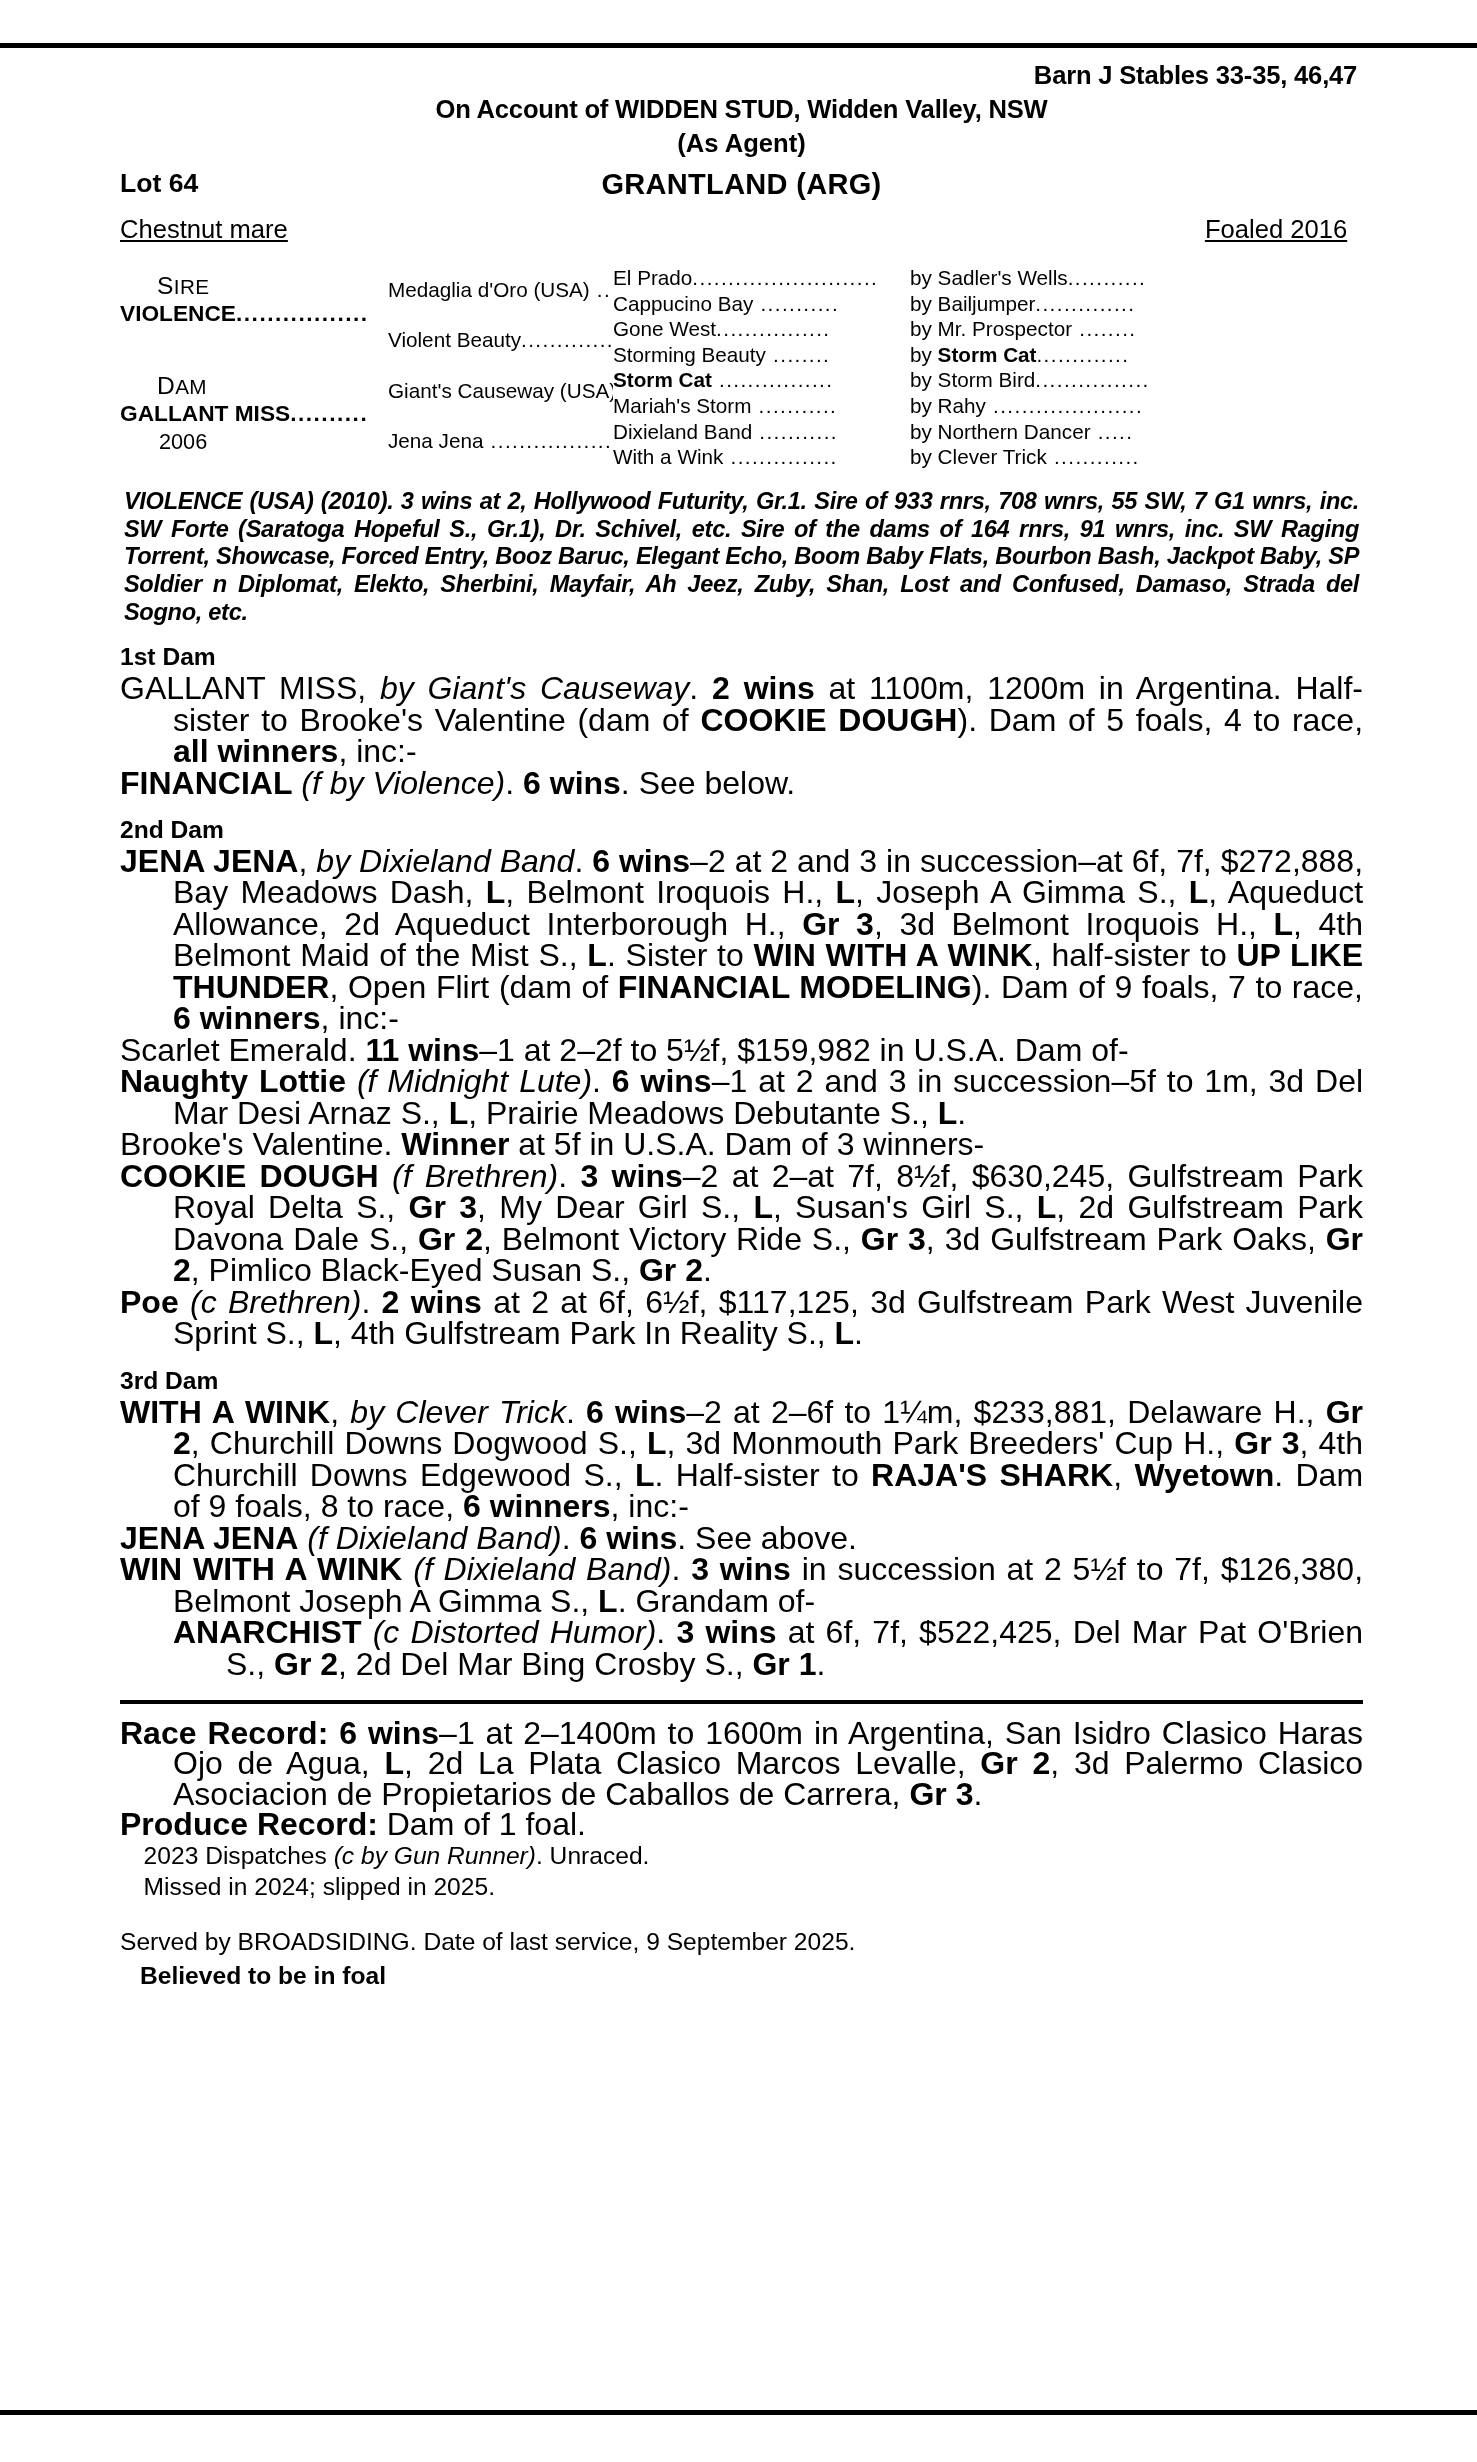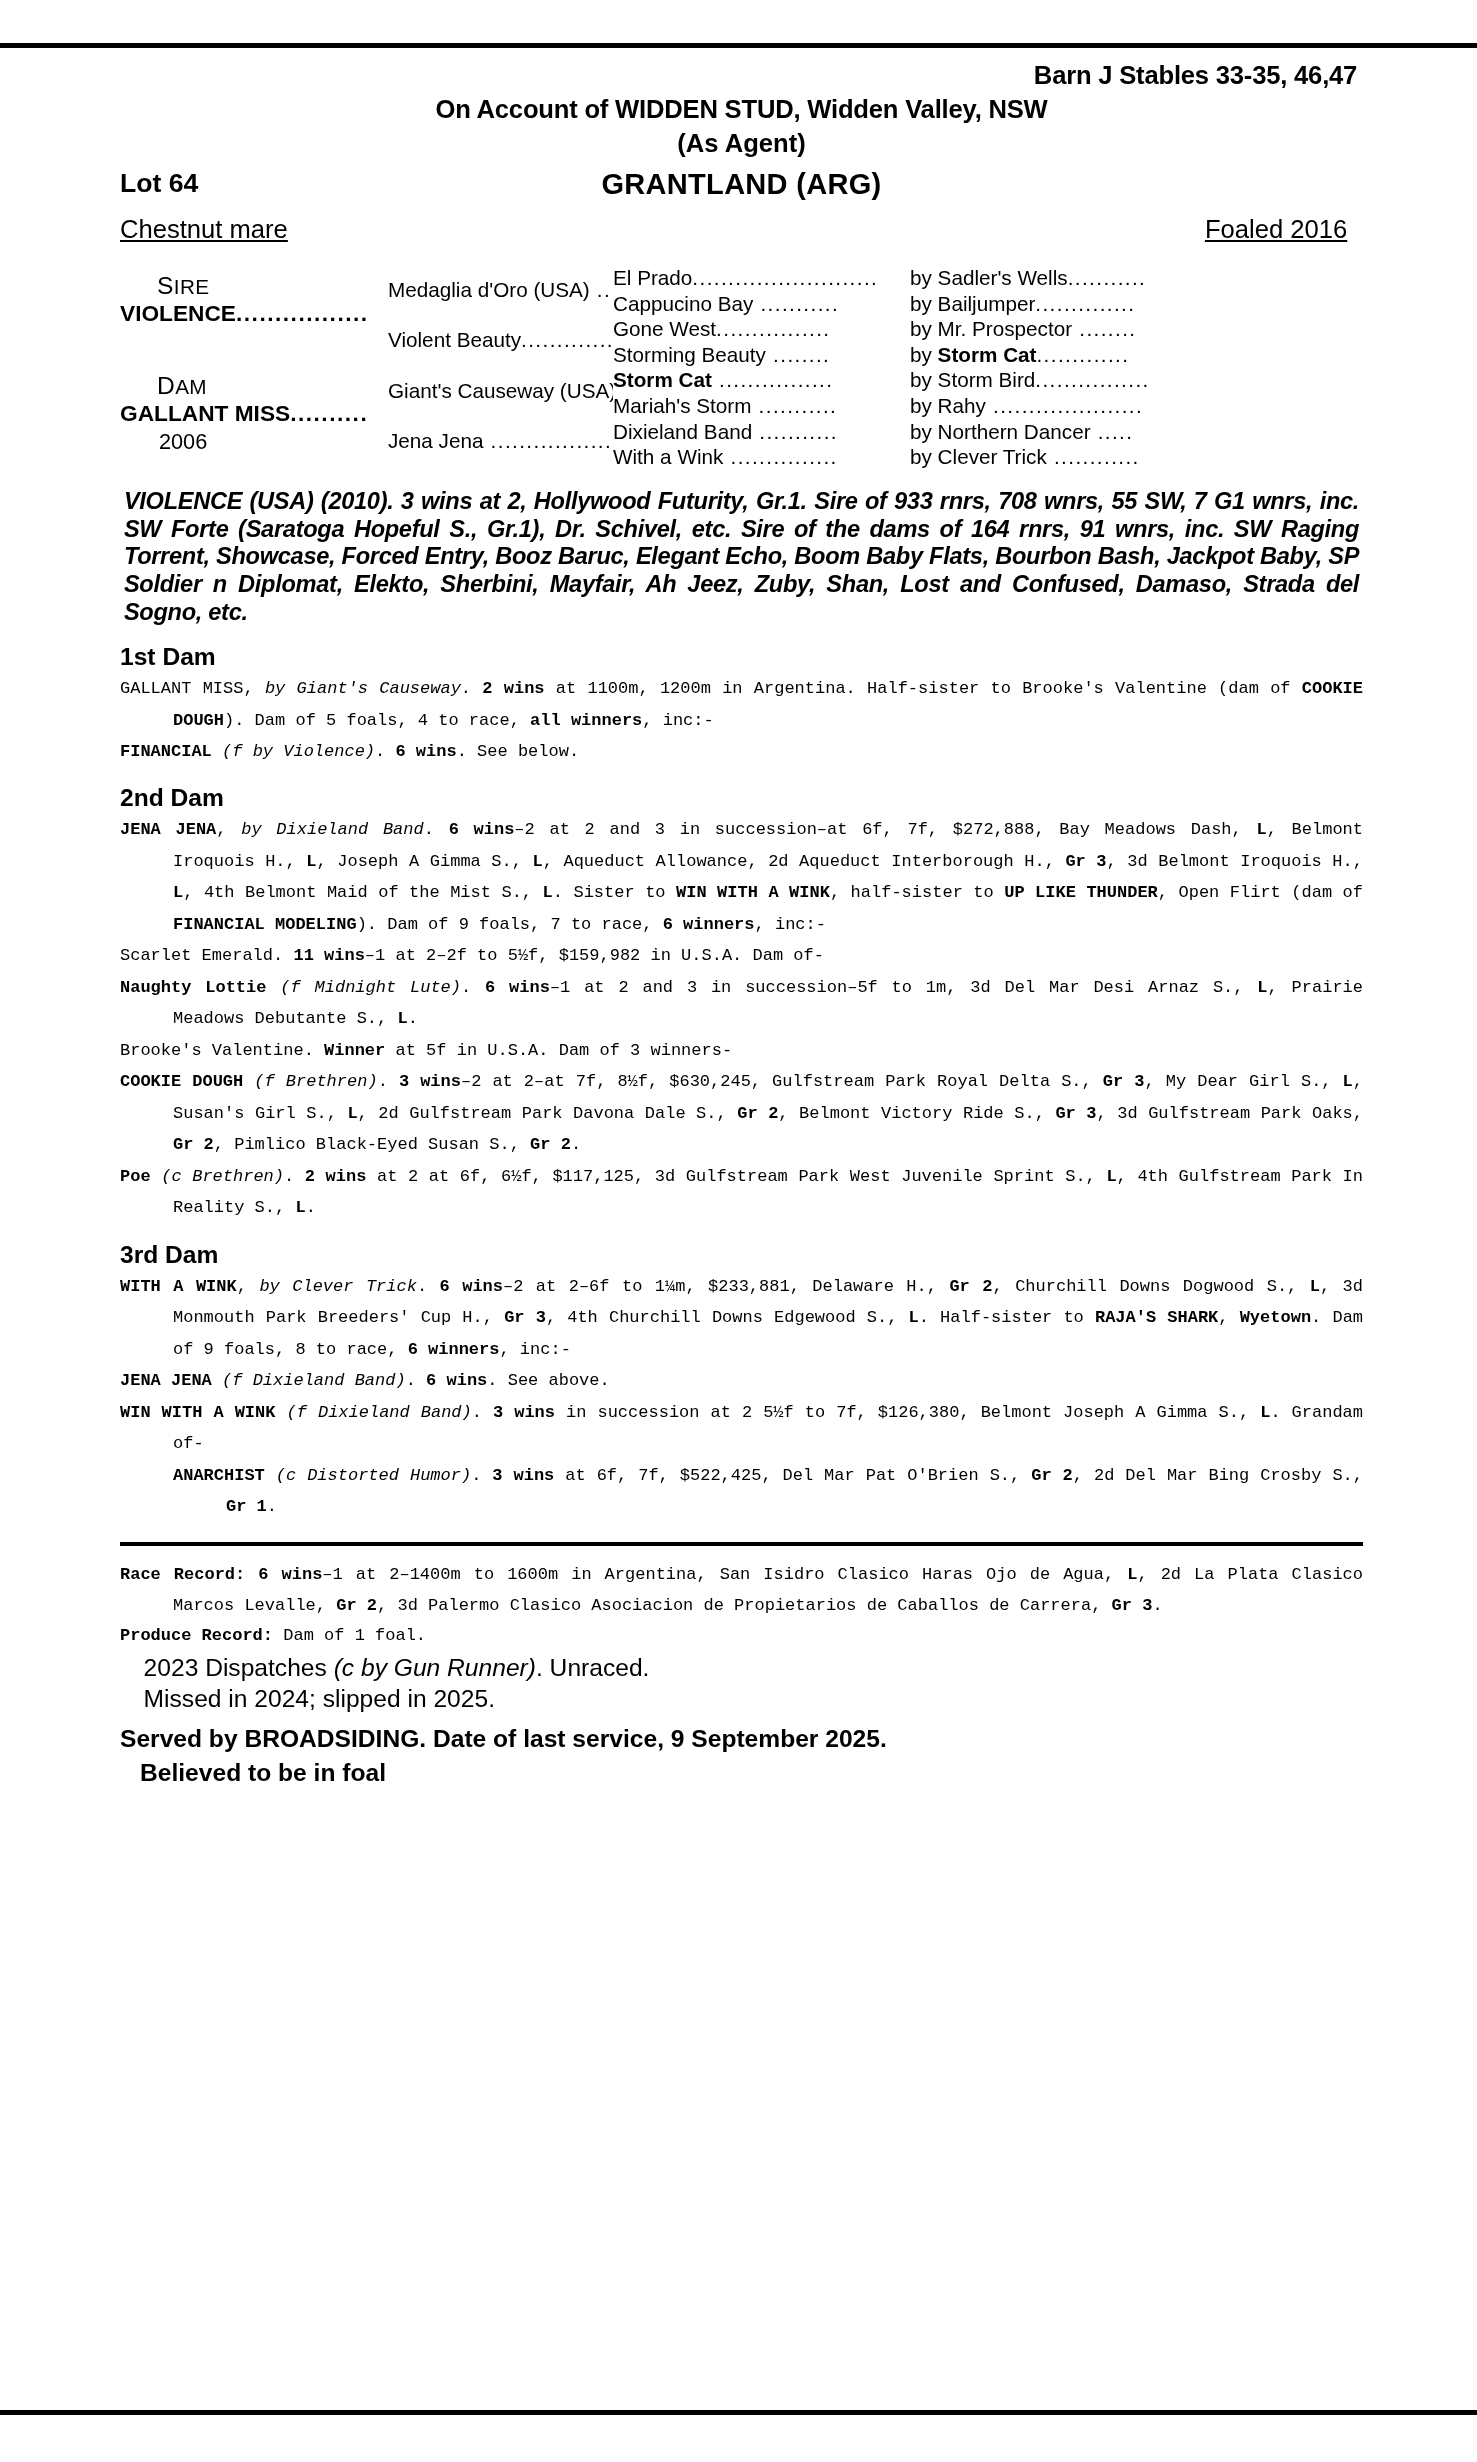--- a/index.html
+++ b/index.html
@@ -207,27 +207,26 @@
   }
 
   
   .dam-head {
     font-weight: bold;
     font-size: 24.6px;
     line-height: 33px;
     margin-top: 13.8px;
   }
   .para {
-    font-size: 17px;
+    font-size: 32px;
     line-height: 31.5px;
     text-align: justify;
     text-indent: 0;
     padding-left: 53px;
     text-indent: -53px;
-    font-family: Liberation Mono, monospace;
   }
   .para.lvl1 { padding-left: 53px; text-indent: -53px; }
   .para.lvl2 { padding-left: 106px; text-indent: -53px; }
   .para.lvl0 { padding-left: 53px; text-indent: -53px; }
 
   b { font-weight: bold; }
   i { font-style: italic; }
 
   
   .rule-mid {
@@ -238,24 +237,24 @@
     background: #000;
   }
 
   .para.tight { line-height: 30.5px; }
   .produce-line {
     font-size: 24.6px;
     line-height: 31.5px;
     padding-left: 23.6px;
   }
   .served {
-    font-weight: bold;
+    font-weight: normal;
     font-size: 24.6px;
     line-height: 35px;
-    margin-top: 6px;
+    margin-top: 21px;
   }
   .infoal {
     font-weight: bold;
     font-size: 24.6px;
     line-height: 33px;
     margin-left: 20px;
   }
 </style>
 </head>
 <body>

